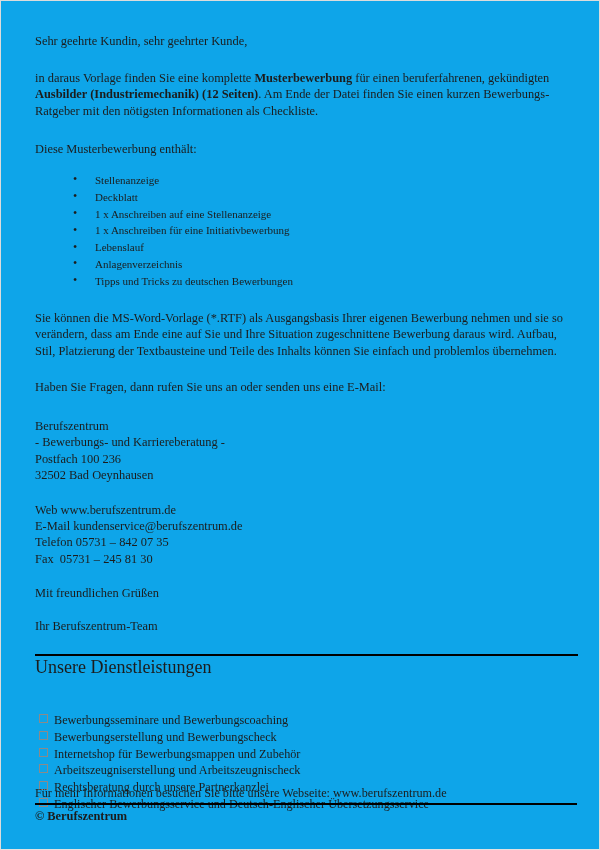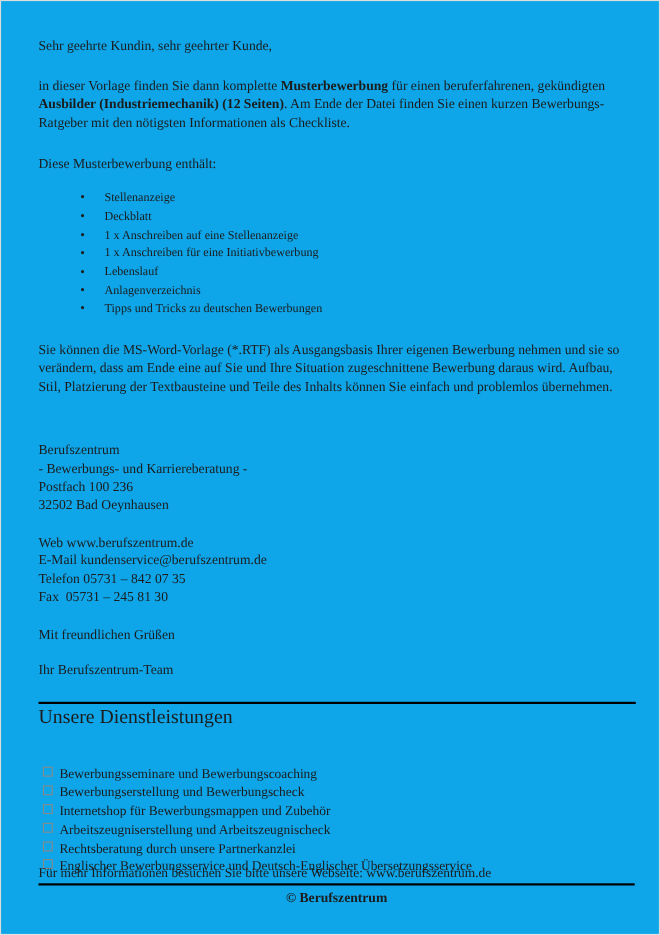--- a/index.html
+++ b/index.html
@@ -107,39 +107,39 @@
     font-size: 12.2px;
     line-height: 16px;
     padding-bottom: 2px;
   }
   .footer-rule {
     height: 0;
     border-top: 2px solid #000;
     width: 100%;
   }
   .copyright {
-    text-align: center;
+    text-align: left;
     font-weight: bold;
     font-size: 12.4px;
     line-height: 18px;
     padding-top: 2px;
   }
 </style>
 </head>
 <body>
 
 <div class="page">
 
   <div class="body-text">
 
     <p class="para">Sehr geehrte Kundin, sehr geehrter Kunde,</p>
 
     <div class="gap-20"></div>
 
-    <p class="para"><span>in dieser Vorlage finden Sie dann komplette </span><b>Musterbewerbung</b><span> für einen beruferfahrenen, gekündigten </span><b>Ausbilder (Industriemechanik) (12 Seiten)</b><span>. Am Ende der Datei finden Sie einen kurzen Bewerbungs-Ratgeber mit den nötigsten Informationen als Checkliste.</span></p>
+    <p class="para"><span>in daraus Vorlage finden Sie eine komplette </span><b>Musterbewerbung</b><span> für einen beruferfahrenen, gekündigten </span><b>Ausbilder (Industriemechanik) (12 Seiten)</b><span>. Am Ende der Datei finden Sie einen kurzen Bewerbungs-Ratgeber mit den nötigsten Informationen als Checkliste.</span></p>
 
     <div class="gap-22"></div>
 
     <p class="para">Diese Musterbewerbung enthält:</p>
 
     <div class="gap-14"></div>
 
     <ul class="bullets">
       <li>Stellenanzeige</li>
       <li>Deckblatt</li>
@@ -149,20 +149,21 @@
       <li>Anlagenverzeichnis</li>
       <li>Tipps und Tricks zu deutschen Bewerbungen</li>
     </ul>
 
     <div class="gap-20"></div>
 
     <p class="para">Sie können die MS-Word-Vorlage (*.RTF) als Ausgangsbasis Ihrer eigenen Bewerbung nehmen und sie so verändern, dass am Ende eine auf Sie und Ihre Situation zugeschnittene Bewerbung daraus wird. Aufbau, Stil, Platzierung der Textbausteine und Teile des Inhalts können Sie einfach und problemlos übernehmen.</p>
 
     <div class="gap-20"></div>
 
+    <p class="para">Haben Sie Fragen, dann rufen Sie uns an oder senden uns eine E-Mail:</p>
 
     <div class="gap-22"></div>
 
     <div>
       <div class="addr-line">Berufszentrum</div>
       <div class="addr-line">- Bewerbungs- und Karriereberatung -</div>
       <div class="addr-line">Postfach 100 236</div>
       <div class="addr-line">32502 Bad Oeynhausen</div>
     </div>
 

